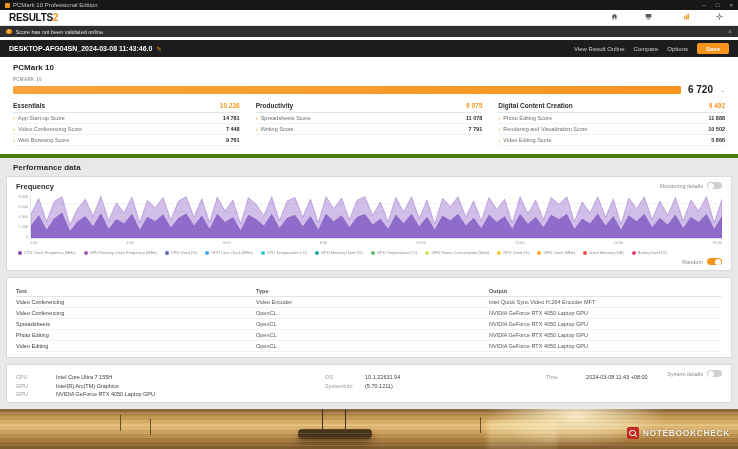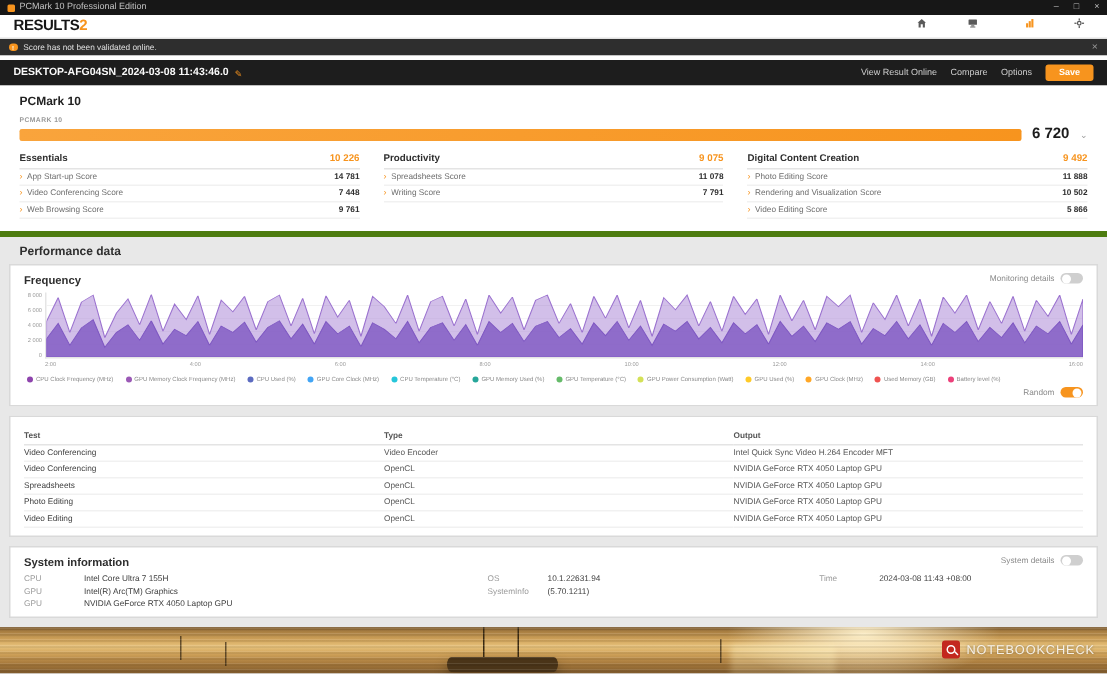--- a/index.html
+++ b/index.html
@@ -102,21 +102,21 @@
   .mast { position: absolute; width: 1px; height: 26px; background: #3a2a12; }
   .mast.m1 { left: 322px; top: -4px; } .mast.m2 { left: 345px; top: 0; height: 20px; }
   .pole { position: absolute; width: 1px; height: 16px; background: rgba(50,35,15,.7); }
   .pole.p1 { left: 120px; top: 6px; } .pole.p2 { left: 150px; top: 10px; } .pole.p3 { left: 480px; top: 8px; }
   .watermark { position: absolute; right: 8px; bottom: 10px; display: flex; align-items: center; gap: 4px; }
   .nbc-icon { width: 12px; height: 12px; border-radius: 2px; background: #c3271e; position: relative; }
   .nbc-icon::after { content: ""; position: absolute; left: 2.5px; top: 2.5px; width: 4.5px; height: 4.5px;
     border: 1.2px solid #fff; border-radius: 50%; }
   .nbc-icon::before { content: ""; position: absolute; left: 7.4px; top: 7.8px; width: 3px; height: 1.3px;
     background: #fff; transform: rotate(45deg); }
-  .nbc-text { font-size: 8.5px; font-weight: normal; color: rgba(255,255,255,.85); letter-spacing: .6px;
+  .nbc-text { font-size: 8.5px; font-weight: bold; color: rgba(255,255,255,.85); letter-spacing: .6px;
     text-shadow: 0 0 2px rgba(0,0,0,.35); }
 </style>
 </head>
 <body>
 
 <div class="titlebar">
   <span class="app-dot"></span>
   <span class="t">PCMark 10 Professional Edition</span>
   <span class="winbtn">–</span>
   <span class="winbtn">□</span>
@@ -383,21 +383,20 @@
       <tr>
           <td class="c0">Video Editing</td>
           <td>OpenCL</td>
           <td>NVIDIA GeForce RTX 4050 Laptop GPU</td>
         </tr>
     </tbody>
   </table>
 </div>
 
 <div class="card sysinfo">
-  <h2>System information</h2>
   <div class="toggle-row">
     <span class="toggle-label">System details</span>
     <span class="toggle"></span>
   </div>
   <div class="sicols">
     <div class="sicol l">
       <div class="sirow">
           <span class="silabel">CPU</span>
           <span class="sivalue">Intel Core Ultra 7 155H</span>
         </div>

